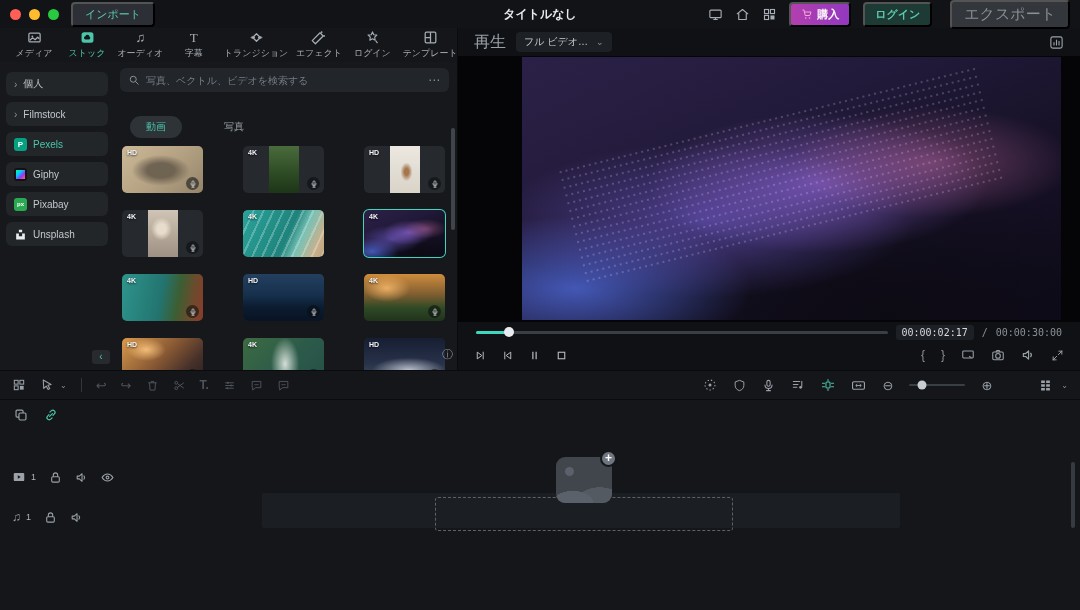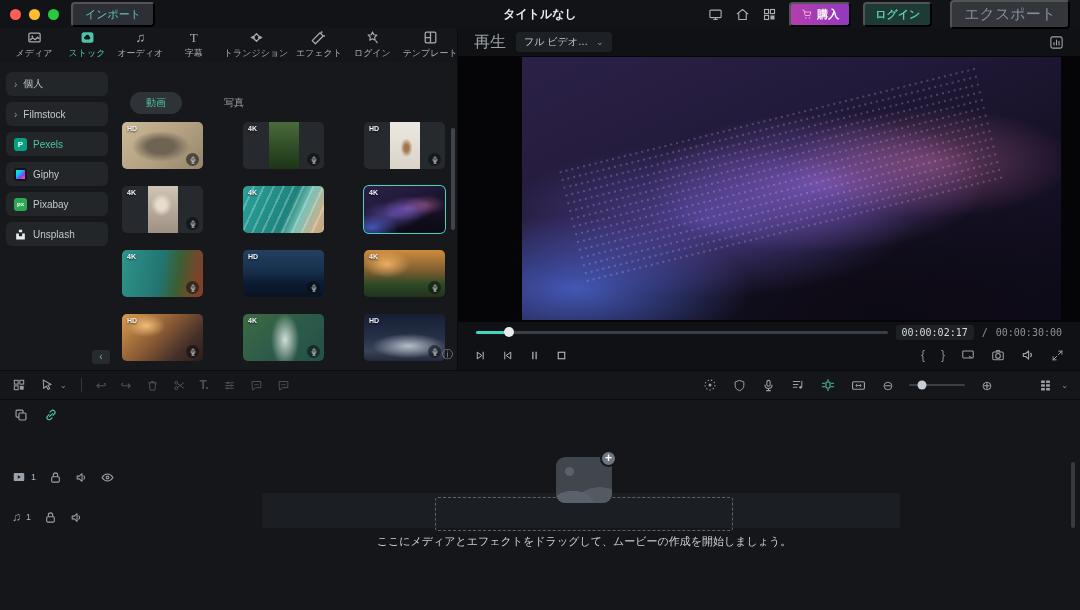--- a/index.html
+++ b/index.html
@@ -444,20 +444,29 @@
                 <svg width="13" height="13">
                   <use href="#i-unsplash"></use>
                 </svg>
               </span>
             <span>Unsplash</span>
           </div>
           <div class="collapse-btn">‹</div>
         </aside>
 
         <div class="stock-area">
+          <div class="searchbar">
+            <span class="ic" style="color:#8b9096">
+                <svg width="12" height="12">
+                  <use href="#i-search"></use>
+                </svg>
+              </span>
+            <input type="text" placeholder="写真、ベクトル、ビデオを検索する" style="">
+            <span class="more">⋯</span>
+          </div>
           <div class="filters">
             <span class="filter-pill active">動画</span>
             <span class="filter-pill">写真</span>
           </div>
 
           <div class="tilegrid">
             <div class="tile thumb-0">
               <div class="art"></div>
               <span class="badge">HD</span>
               <span class="mic">
@@ -775,16 +784,15 @@
           <svg width="13" height="13">
             <use href="#i-speaker"></use>
           </svg>
         </span>
     </div>
 
     <div class="track-band"></div>
     <div class="dropzone"></div>
     <div class="dz-art"></div>
     <div class="dz-plus">+</div>
-    <div class="dz-hint">ここにメディアとエフェクトをドラッグして、ムービーの作成を開始しましょう。</div>
     <div class="tl-vscroll"></div>
   </div>
 </div>
 
 </body></html>

